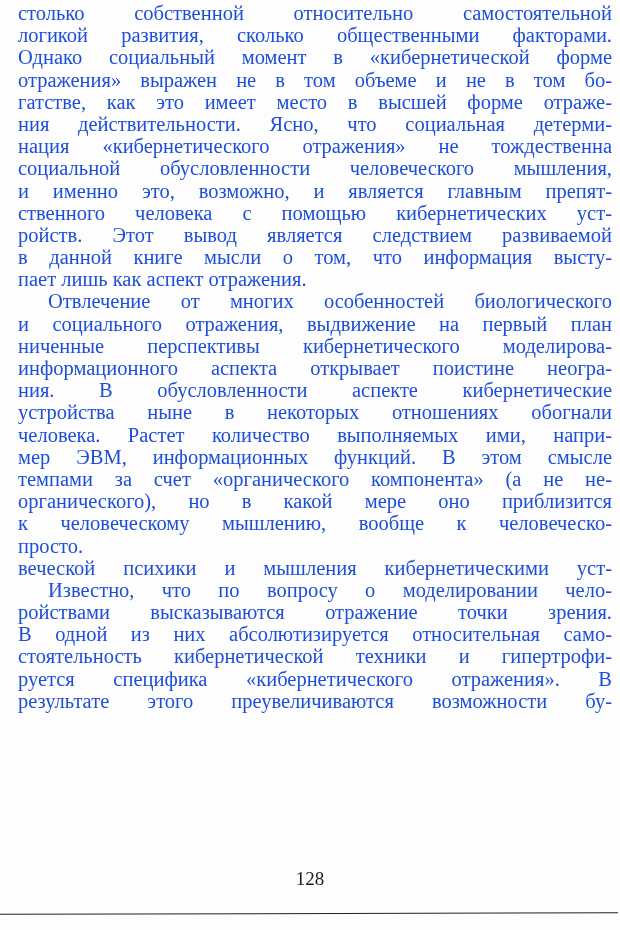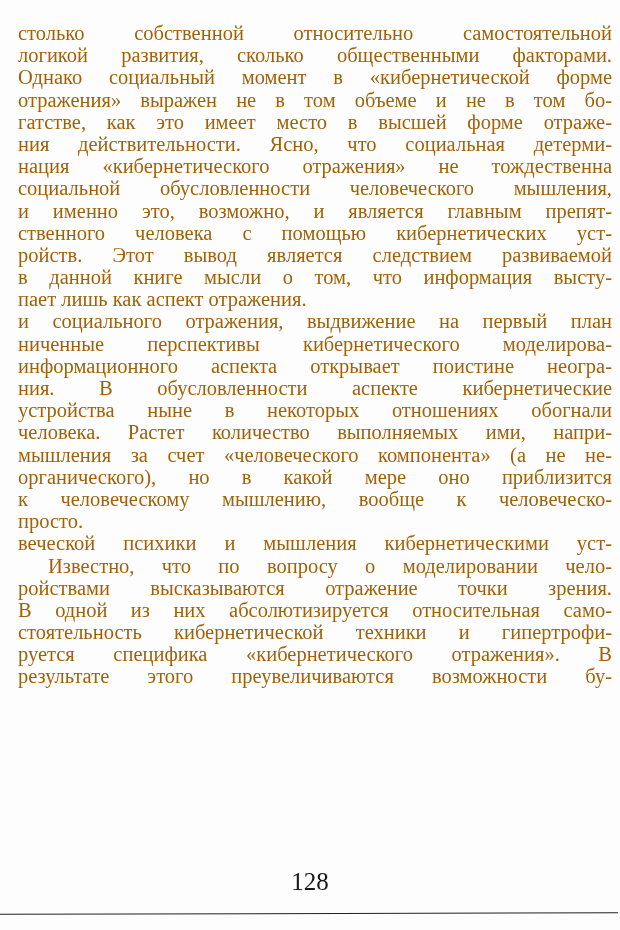--- a/index.html
+++ b/index.html
@@ -1,31 +1,31 @@
 <!DOCTYPE html>
 <html><head>
 <meta charset="utf-8">
 <style>
   html, body { margin: 0; padding: 0; background: #ffffff; }
   body { width: 620px; height: 930px; position: relative; overflow: hidden; }
   .page { position: absolute; left: 0; top: 0; width: 620px; height: 930px; background: #fdfdfd; }
   .text {
     position: absolute; left: 18px; top: 2px; width: 594px;
     font-family: "Liberation Serif", "DejaVu Serif", serif;
-    font-size: 20.5px; line-height: 22.2px; color: #a16207; margin-top: 20px;
+    font-size: 20.5px; line-height: 22.2px; color: #1d4ed8;
   }
   .line {
     display: block; white-space: nowrap; text-align: justify; text-align-last: justify;
     height: 22.2px; overflow: visible;
   }
   .line.last { text-align-last: left; }
   .line.indent { padding-left: 30px; }
   .page-number {
     position: absolute; left: 0; width: 620px; top: 868px; text-align: center;
-    font-family: "Liberation Serif", "DejaVu Serif", serif; font-size: 25px; color: #1a1a1a;
+    font-family: "Liberation Serif", "DejaVu Serif", serif; font-size: 19px; color: #1a1a1a;
   }
   .rule {
     position: absolute; left: 0; top: 913px; width: 618px; height: 0;
     border-top: 1.5px solid #222; transform: rotate(-0.15deg);
   }
 </style>
 </head>
 <body>
 
 <div class="page">
@@ -36,27 +36,29 @@
       <span class="line">отражения» выражен не в том объеме и не в том бо-</span>
       <span class="line">гатстве, как это имеет место в высшей форме отраже-</span>
       <span class="line">ния действительности. Ясно, что социальная детерми-</span>
       <span class="line">нация «кибернетического отражения» не тождественна</span>
       <span class="line">социальной обусловленности человеческого мышления,</span>
       <span class="line">и именно это, возможно, и является главным препят-</span>
       <span class="line">ственного человека с помощью кибернетических уст-</span>
       <span class="line">ройств. Этот вывод является следствием развиваемой</span>
       <span class="line">в данной книге мысли о том, что информация высту-</span>
       <span class="line last">пает лишь как аспект отражения.</span>
+      <span class="line indent">Отвлечение от многих особенностей биологического</span>
       <span class="line">и социального отражения, выдвижение на первый план</span>
       <span class="line">ниченные перспективы кибернетического моделирова-</span>
       <span class="line">информационного аспекта открывает поистине неогра-</span>
       <span class="line">ния. В обусловленности аспекте кибернетические</span>
       <span class="line">устройства ныне в некоторых отношениях обогнали</span>
       <span class="line">человека. Растет количество выполняемых ими, напри-</span>
-      <span class="line">мышления за счет «человеческого компонента» (а не не-</span>
+      <span class="line">мер ЭВМ, информационных функций. В этом смысле</span>
+      <span class="line">темпами за счет «органического компонента» (а не не-</span>
       <span class="line">органического), но в какой мере оно приблизится</span>
       <span class="line">к человеческому мышлению, вообще к человеческо-</span>
       <span class="line last">просто.</span>
       <span class="line">веческой психики и мышления кибернетическими уст-</span>
       <span class="line indent">Известно, что по вопросу о моделировании чело-</span>
       <span class="line">ройствами высказываются отражение точки зрения.</span>
       <span class="line">В одной из них абсолютизируется относительная само-</span>
       <span class="line">стоятельность кибернетической техники и гипертрофи-</span>
       <span class="line">руется специфика «кибернетического отражения». В</span>
       <span class="line">результате этого преувеличиваются возможности бу-</span>

